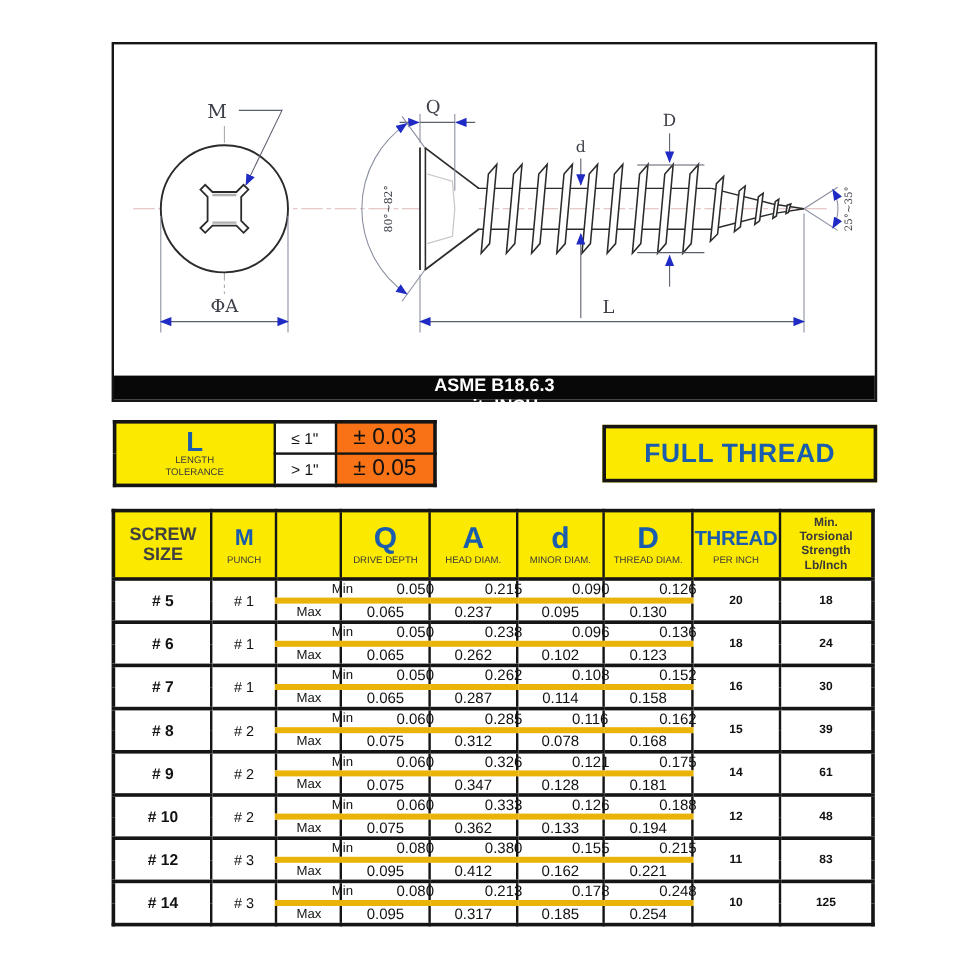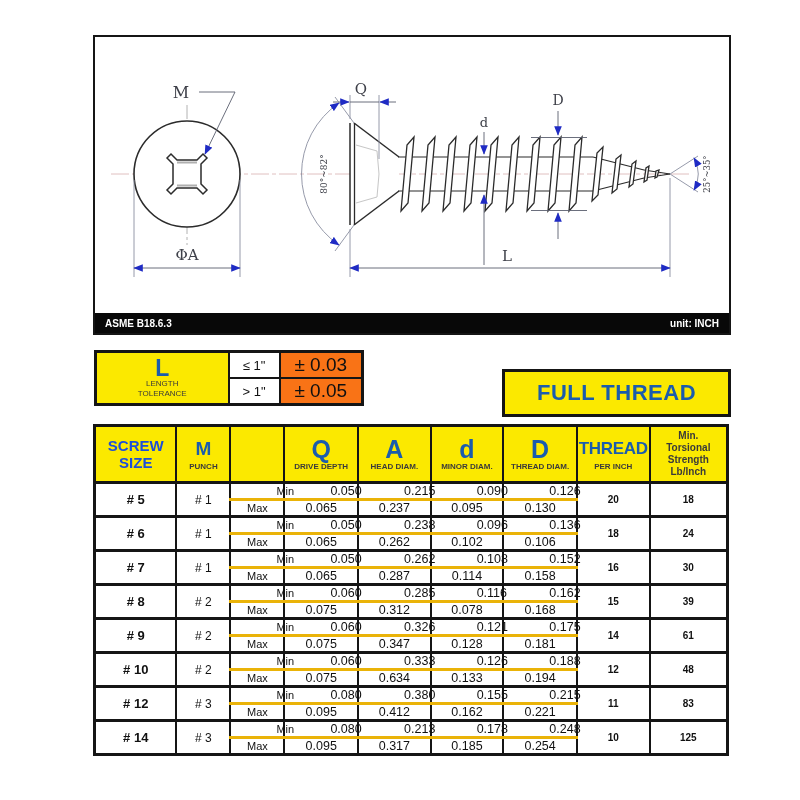--- a/index.html
+++ b/index.html
@@ -4,54 +4,54 @@
 <style>
   html,body{margin:0;padding:0;background:#ffffff;}
   body{width:800px;height:800px;position:relative;font-family:"Liberation Sans",sans-serif;color:#111;}
   .abs{position:absolute;}
 
   
   .panel{left:93px;top:35px;width:638px;height:300px;border:2px solid #151515;background:#fff;box-sizing:border-box;}
   .panel svg{position:absolute;left:0;top:0;}
   .stdbar{position:absolute;left:0;right:0;bottom:0;height:20px;background:#080808;color:#fff;
           display:flex;justify-content:space-between;align-items:center;padding:0 10px;
-          font-size:10px;font-weight:bold;}
+          font-size:15px;font-weight:bold;flex-direction:column;}
 
   
   .tolbox{left:94px;top:350px;}
   .tolbox table{border-collapse:collapse;table-layout:fixed;}
   .tolbox td{border:2px solid #151515;text-align:center;vertical-align:middle;height:26px;box-sizing:border-box;}
   .tolbox .ycell{background:#fbe900;width:133px;}
   .tolbox .ccell{width:51px;font-size:13px;background:#fff;}
   .tolbox .vcell{width:83px;font-size:19px;background:#f97316;}
   .tolbox table{border:3px solid #151515;}
   .tol-sym{color:#1a5cad;font-size:23px;font-weight:bold;line-height:22px;}
   .tol-lab{font-size:8px;font-weight:normal;color:#3a3a3a;line-height:10px;}
 
   
   .fullthread{left:502px;top:354px;width:229px;height:48px;background:#fbe900;border:3px solid #151515;
               box-sizing:border-box;display:flex;align-items:center;justify-content:center;
-              color:#1a5cad;font-size:22px;font-weight:bold;letter-spacing:.5px;margin-top:15px;}
+              color:#1a5cad;font-size:22px;font-weight:bold;letter-spacing:.5px;}
 
   
   .spec{left:93px;top:424px;}
   table.spec-t{border-collapse:collapse;table-layout:fixed;width:636px;border:3px solid #151515;}
   table.spec-t th,table.spec-t td{border:2px solid #151515;text-align:center;vertical-align:middle;padding:0;box-sizing:border-box;}
   table.spec-t th{height:57px;background:#fbe900;}
   th.h-white{background:#fff;}
   .h-sym{color:#1a5cad;font-weight:bold;font-size:25px;line-height:26px;}
   .h-sym.sm{font-size:19px;}
   .h-sym.med{font-size:17px;letter-spacing:-.3px;}
-  .h-sub{color:#3a3a3a;font-weight:bold;font-size:8px;line-height:10px;}
-  .h-blue2{color:#1d4ed8;font-weight:bold;font-size:15px;line-height:17px;}
+  .h-sub{color:#3a3a3a;font-weight:normal;font-size:8px;line-height:10px;}
+  .h-blue2{color:#404040;font-weight:bold;font-size:15px;line-height:17px;}
   .h-tors{color:#3a3a3a;font-weight:600;font-size:10px;line-height:12px;}
   tr.g1 td{border-top:3px solid #151515;}
   tr.g1 td{height:17px;}
   tr.g2 td{height:17px;}
-  tr.g1 td.c-mm,tr.g1 td.c-val{border-bottom:3px solid #eab308;padding-left:45px;}
+  tr.g1 td.c-mm,tr.g1 td.c-val{border-bottom:5px solid #eab308;padding-left:45px;}
   tr.g2 td.c-mm,tr.g2 td.c-val{border-top:1px solid #333;}
   td.c-size{font-weight:bold;font-size:13px;}
   td.c-punch{font-size:12px;}
   td.c-mm{font-size:11px;}
   td.c-val{font-size:12.5px;}
   td.c-tpi,td.c-str{font-weight:bold;font-size:10px;}
 
   
   .cadtxt{font-family:"DejaVu Serif",serif;fill:#3e4049;}
 </style>
@@ -255,21 +255,21 @@
           <td class="c-val">0.096</td>
           <td class="c-val">0.136</td>
           <td class="c-tpi" rowspan="2">18</td>
           <td class="c-str" rowspan="2">24</td>
         </tr>
         <tr class="g2">
           <td class="c-mm">Max</td>
           <td class="c-val">0.065</td>
           <td class="c-val">0.262</td>
           <td class="c-val">0.102</td>
-          <td class="c-val">0.106</td>
+          <td class="c-val">0.123</td>
         </tr>
         <tr class="g1">
           <td class="c-size" rowspan="2"># 7</td>
           <td class="c-punch" rowspan="2"># 1</td>
           <td class="c-mm">Min</td>
           <td class="c-val">0.050</td>
           <td class="c-val">0.262</td>
           <td class="c-val">0.108</td>
           <td class="c-val">0.152</td>
           <td class="c-tpi" rowspan="2">16</td>
@@ -325,21 +325,21 @@
           <td class="c-val">0.060</td>
           <td class="c-val">0.333</td>
           <td class="c-val">0.126</td>
           <td class="c-val">0.188</td>
           <td class="c-tpi" rowspan="2">12</td>
           <td class="c-str" rowspan="2">48</td>
         </tr>
         <tr class="g2">
           <td class="c-mm">Max</td>
           <td class="c-val">0.075</td>
-          <td class="c-val">0.634</td>
+          <td class="c-val">0.362</td>
           <td class="c-val">0.133</td>
           <td class="c-val">0.194</td>
         </tr>
         <tr class="g1">
           <td class="c-size" rowspan="2"># 12</td>
           <td class="c-punch" rowspan="2"># 3</td>
           <td class="c-mm">Min</td>
           <td class="c-val">0.080</td>
           <td class="c-val">0.380</td>
           <td class="c-val">0.155</td>

